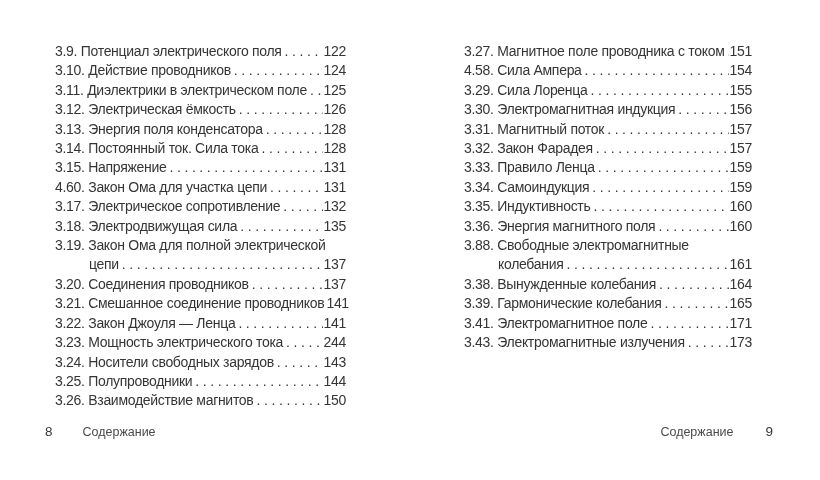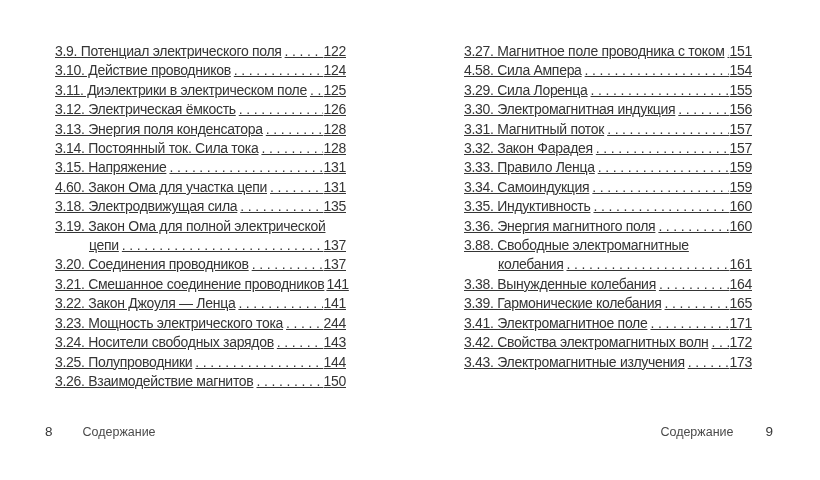--- a/index.html
+++ b/index.html
@@ -9,21 +9,21 @@
     height: 480px;
     background: #ffffff;
     font-family: "Liberation Sans", sans-serif;
     color: #353535;
     overflow: hidden;
   }
   .toc-col { position: absolute; top: 42px; }
   #col-left  { left: 55px;  width: 291px; }
   #col-right { left: 464px; width: 288px; }
 
-  .entry { cursor: pointer; text-decoration: underline; }
+  .entry { cursor: pointer; }
   .line {
     display: flex;
     align-items: baseline;
     line-height: 19.4px;
     font-size: 14px;
     letter-spacing: -0.3px;
     white-space: nowrap;
   }
   .lbl { flex: 0 0 auto; }
   .leader {
@@ -124,20 +124,28 @@
 
   <div class="entry">
     <div class="line">
       <span class="lbl">4.60. Закон Ома для участка цепи</span>
       <span class="leader"></span>
       <span class="pg">131</span>
     </div>
 
   </div>
 
+  <div class="entry">
+    <div class="line">
+      <span class="lbl">3.17. Электрическое сопротивление</span>
+      <span class="leader"></span>
+      <span class="pg">132</span>
+    </div>
+
+  </div>
 
   <div class="entry">
     <div class="line">
       <span class="lbl">3.18. Электродвижущая сила</span>
       <span class="leader"></span>
       <span class="pg">135</span>
     </div>
 
   </div>
 
@@ -341,28 +349,20 @@
 
   <div class="entry">
     <div class="line">
       <span class="lbl">3.41. Электромагнитное поле</span>
       <span class="leader"></span>
       <span class="pg">171</span>
     </div>
 
   </div>
 
-  <div class="entry">
-    <div class="line">
-      <span class="lbl">3.42. Свойства электромагнитных волн</span>
-      <span class="leader"></span>
-      <span class="pg">172</span>
-    </div>
-
-  </div>
 
   <div class="entry">
     <div class="line">
       <span class="lbl">3.43. Электромагнитные излучения</span>
       <span class="leader"></span>
       <span class="pg">173</span>
     </div>
 
   </div>
 </div>

